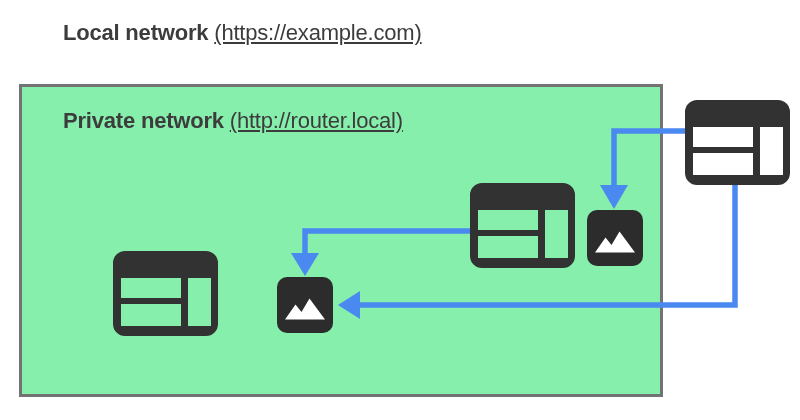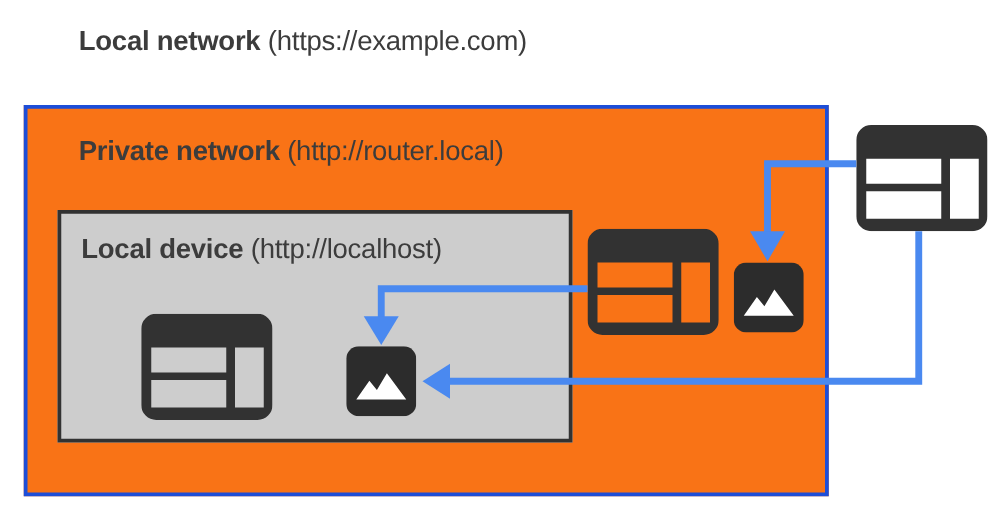--- a/index.html
+++ b/index.html
@@ -1,26 +1,26 @@
 <!DOCTYPE html>
 <html><head>
 <meta charset="utf-8">
 <style>
   html,body{margin:0;padding:0;}
   body{width:800px;height:420px;background:#ffffff;font-family:"Liberation Sans",sans-serif;}
   .canvas{position:relative;width:800px;height:420px;overflow:hidden;background:#ffffff;}
 
   .zone-label{position:absolute;font-size:22px;color:#3c3c3c;white-space:nowrap;letter-spacing:-0.2px;}
   .zone-label .bold{font-weight:700;}
-  .zone-label .reg{font-weight:400;}
+  .zone-label .reg{font-weight:400;text-decoration:underline;}
 
   .title-label{left:63px;top:20px;}
 
   .private-box{position:absolute;left:19px;top:84px;width:638px;height:307px;
-               background:#f97316;border:3px solid #1d4ed8;}
+               background:#86efac;border:3px solid #737373;}
   .private-box .zone-label{left:41px;top:21px;}
 
   .local-box{position:absolute;left:24px;top:81px;width:406px;height:180px;
              background:#cdcdcd;border:3px solid #323232;}
   .local-box .zone-label{left:16px;top:15px;}
 
   .node{position:absolute;}
   .node svg{display:block;}
   .n-public-browser{left:685px;top:100px;}
   .n-private-browser{left:470px;top:183px;}
@@ -41,26 +41,20 @@
     <span class="bold">Local network</span>
     <span class="reg">(https://example.com)</span>
   </div>
 
   <div class="private-box">
     <div class="zone-label">
       <span class="bold">Private network</span>
       <span class="reg">(http://router.local)</span>
     </div>
 
-    <div class="local-box">
-      <div class="zone-label">
-        <span class="bold">Local device</span>
-        <span class="reg">(http://localhost)</span>
-      </div>
-    </div>
   </div>
 
   <div class="node n-public-browser">
     <svg width="105" height="85" viewBox="0 0 105 85">
       <path fill-rule="evenodd" fill="#323232" d="M12 0 H93 A12 12 0 0 1 105 12 V73 A12 12 0 0 1 93 85 H12 A12 12 0 0 1 0 73 V12 A12 12 0 0 1 12 0 Z
         M8 27 H68 V47 H8 Z M8 53 H68 V75 H8 Z M75 27 H98 V75 H75 Z"></path>
     </svg>
   </div>
 
   <div class="node n-private-browser">

